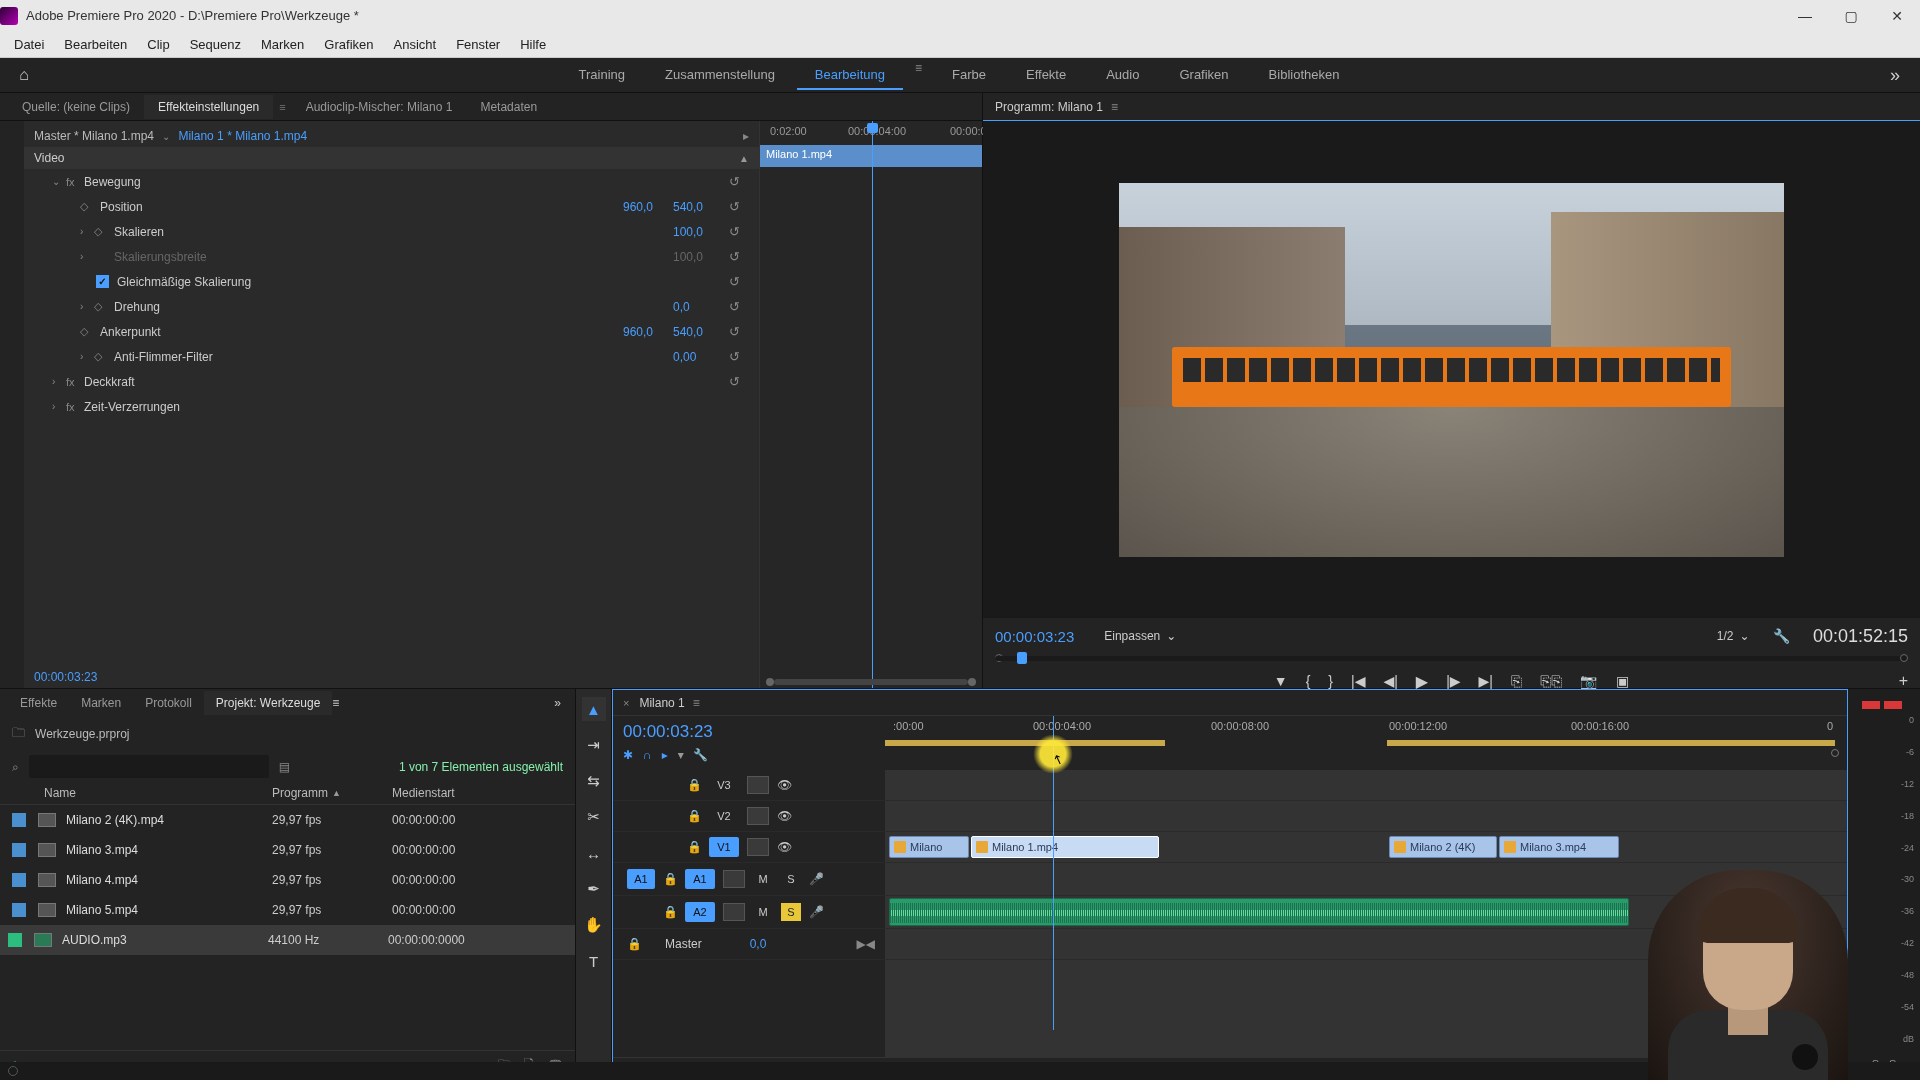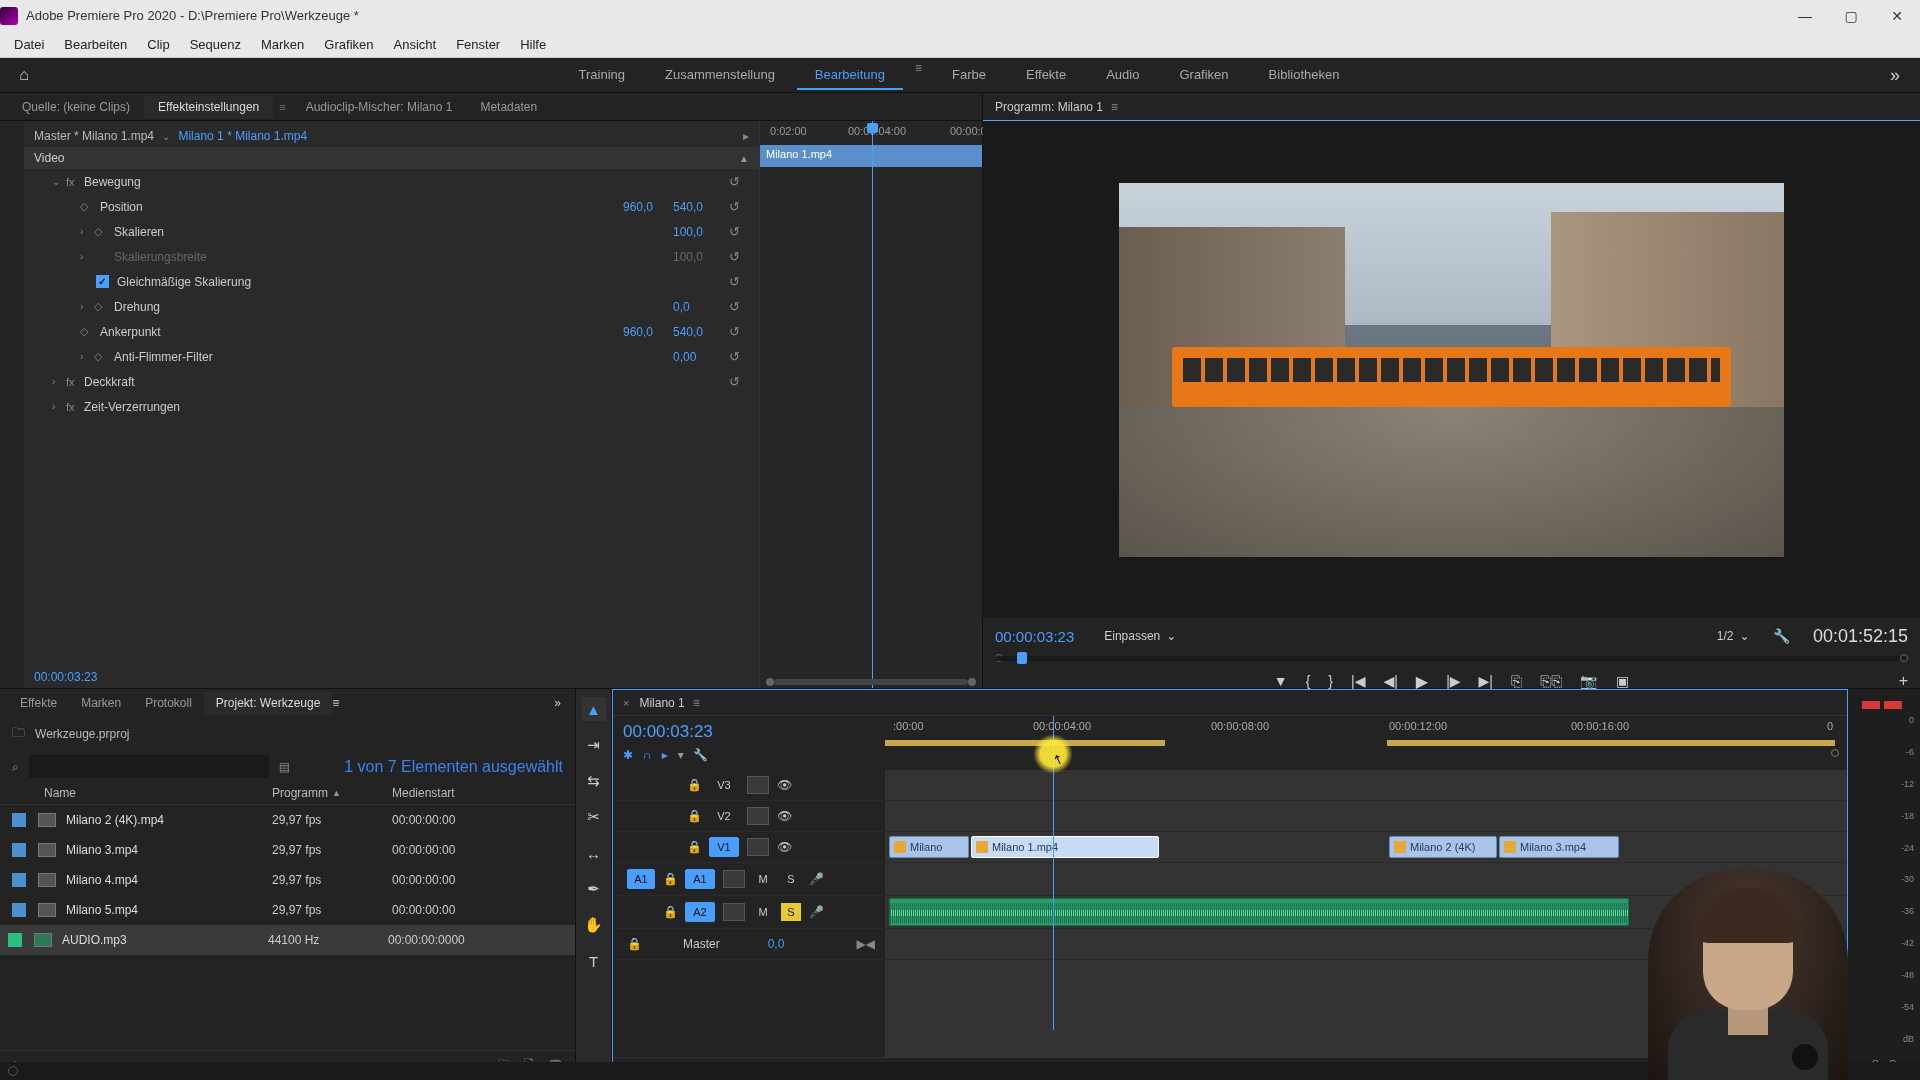--- a/index.html
+++ b/index.html
@@ -111,21 +111,21 @@
 
 
 .proj-tabs { height:28px; display:flex; align-items:center; padding:0 8px; }
 .proj-tabs .pt { padding:5px 12px; color:#999; }
 .proj-tabs .pt.active { background:#2a2a2a; color:#ddd; }
 .proj-tabs .more2 { margin-left:auto; color:#ccc; padding:0 6px; }
 .proj-name { padding:6px 12px; color:#bbb; display:flex; align-items:center; gap:10px; }
 .proj-name .bin { color:#888; font-size:13px; }
 .proj-search { padding:4px 12px; display:flex; align-items:center; gap:10px; }
 .proj-search input { background:#1a1a1a; border:none; color:#ccc; padding:4px 22px 4px 8px; width:240px; border-radius:2px; }
-.proj-search .info { margin-left:auto; color:#3b82f6; font-size:16px; }
+.proj-search .info { margin-left:auto; color:#86efac; font-size:12px; }
 .proj-head { display:flex; padding:4px 12px; color:#bbb; border-bottom:1px solid #333; }
 .proj-head .c1 { width:260px; padding-left:32px; }
 .proj-head .c2 { width:120px; display:flex; align-items:center; gap:4px; }
 .proj-head .c3 { width:140px; }
 .proj-head .up { font-size:9px; color:#999; }
 .proj-list { flex:1; overflow:auto; }
 .proj-row { display:flex; align-items:center; padding:5px 12px; height:30px; }
 .proj-row.sel { background:#3a3a3a;padding-left:8px; }
 .proj-row .chip { width:14px; height:14px; background:#4a8fce; margin-right:12px; }
 .proj-row .chip.audio { background:#2dbd7e; }
@@ -164,21 +164,21 @@
 .trk.a { height:33px; }
 .trk .pin { width:16px; text-align:center; color:#888; }
 .trk .src { width:28px; height:20px; background:#4a9eff; color:#111; display:flex; align-items:center; justify-content:center; font-size:11px; border-radius:2px; }
 .trk .lock { color:#888; width:14px; }
 .trk .tn { width:30px; height:20px; display:flex; align-items:center; justify-content:center; color:#ccc; font-size:11px; border-radius:2px; }
 .trk .tn.on { background:#4a9eff; color:#111; }
 .trk .box { width:22px; height:18px; background:#3a3a3a; border:1px solid #555; }
 .trk .ms { width:20px; height:18px; display:flex; align-items:center; justify-content:center; color:#ccc; font-size:11px; }
 .trk .ms.solo { background:#e8c838; color:#222; }
 .trk .mic { color:#888; }
-.trk.master .mn { color:#ccc; margin-left:34px; }
+.trk.master .mn { color:#ccc; margin-left:16px; }
 .trk.master .mv { color:#4a9eff; margin-left:40px; }
 .trk.master .ji { margin-left:auto; margin-right:10px; color:#888; }
 
 .tl-lane { position:absolute; left:0; right:0; height:31px; border-bottom:1px solid #2a2a2a; }
 .clip { position:absolute; height:22px; top:4px; background:#a8c4e8; border:1px solid #6a8ab8; border-radius:2px; display:flex; align-items:center; padding:0 4px; gap:4px; font-size:11px; color:#2a3a5a; overflow:hidden; }
 .clip.sel { background:#c8dbf4; border-color:#fff; }
 .clip .ci { width:12px; height:12px; background:#e8a838; border-radius:1px; }
 .aclip { position:absolute; height:28px; top:2px; background:#2a9a6a; border:1px solid #1a6a4a; border-radius:2px; overflow:hidden; }
 .aclip::before { content:''; position:absolute; top:4px; left:0; right:0; height:20px;
   background:repeating-linear-gradient(90deg,#1a6a4a 0 1px,transparent 1px 2px),

